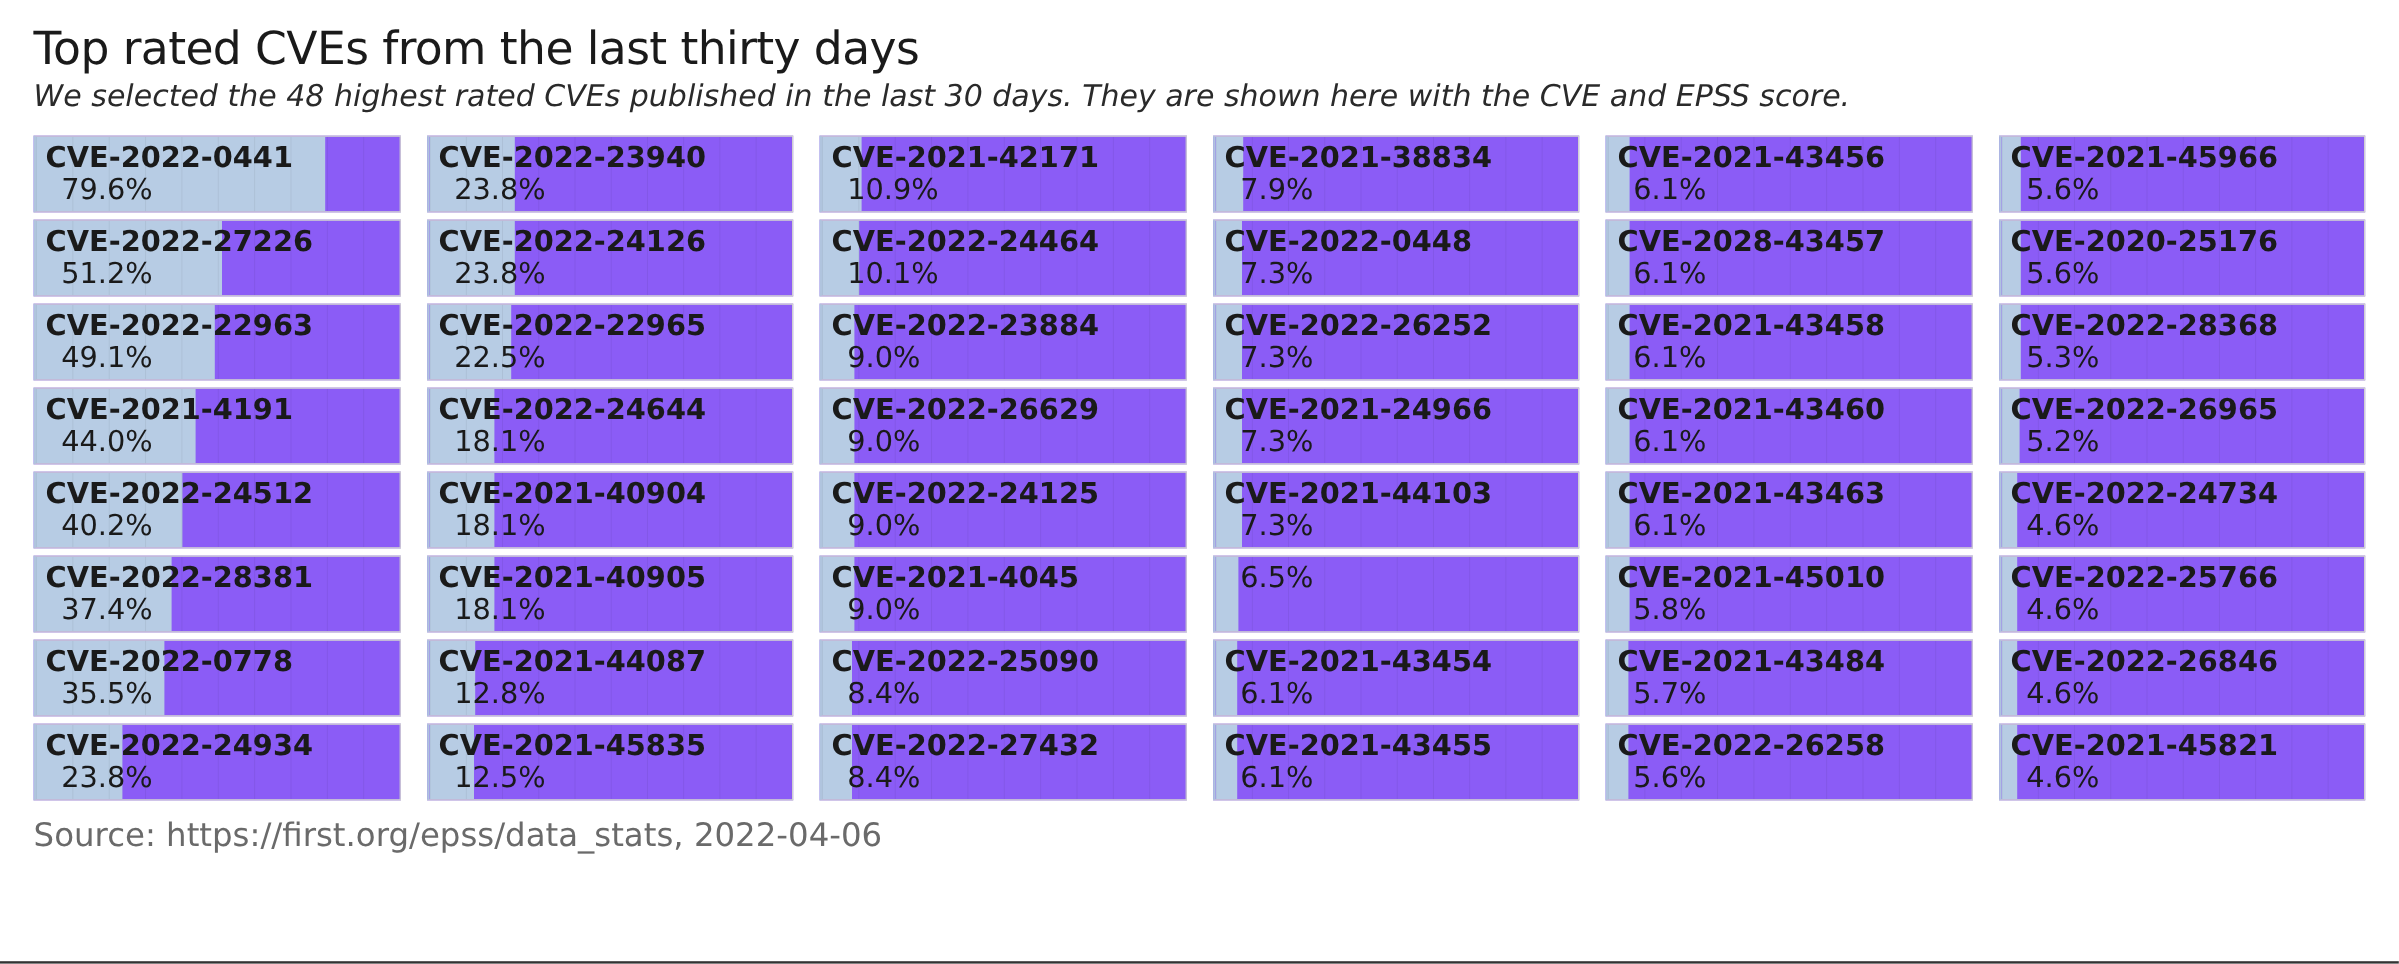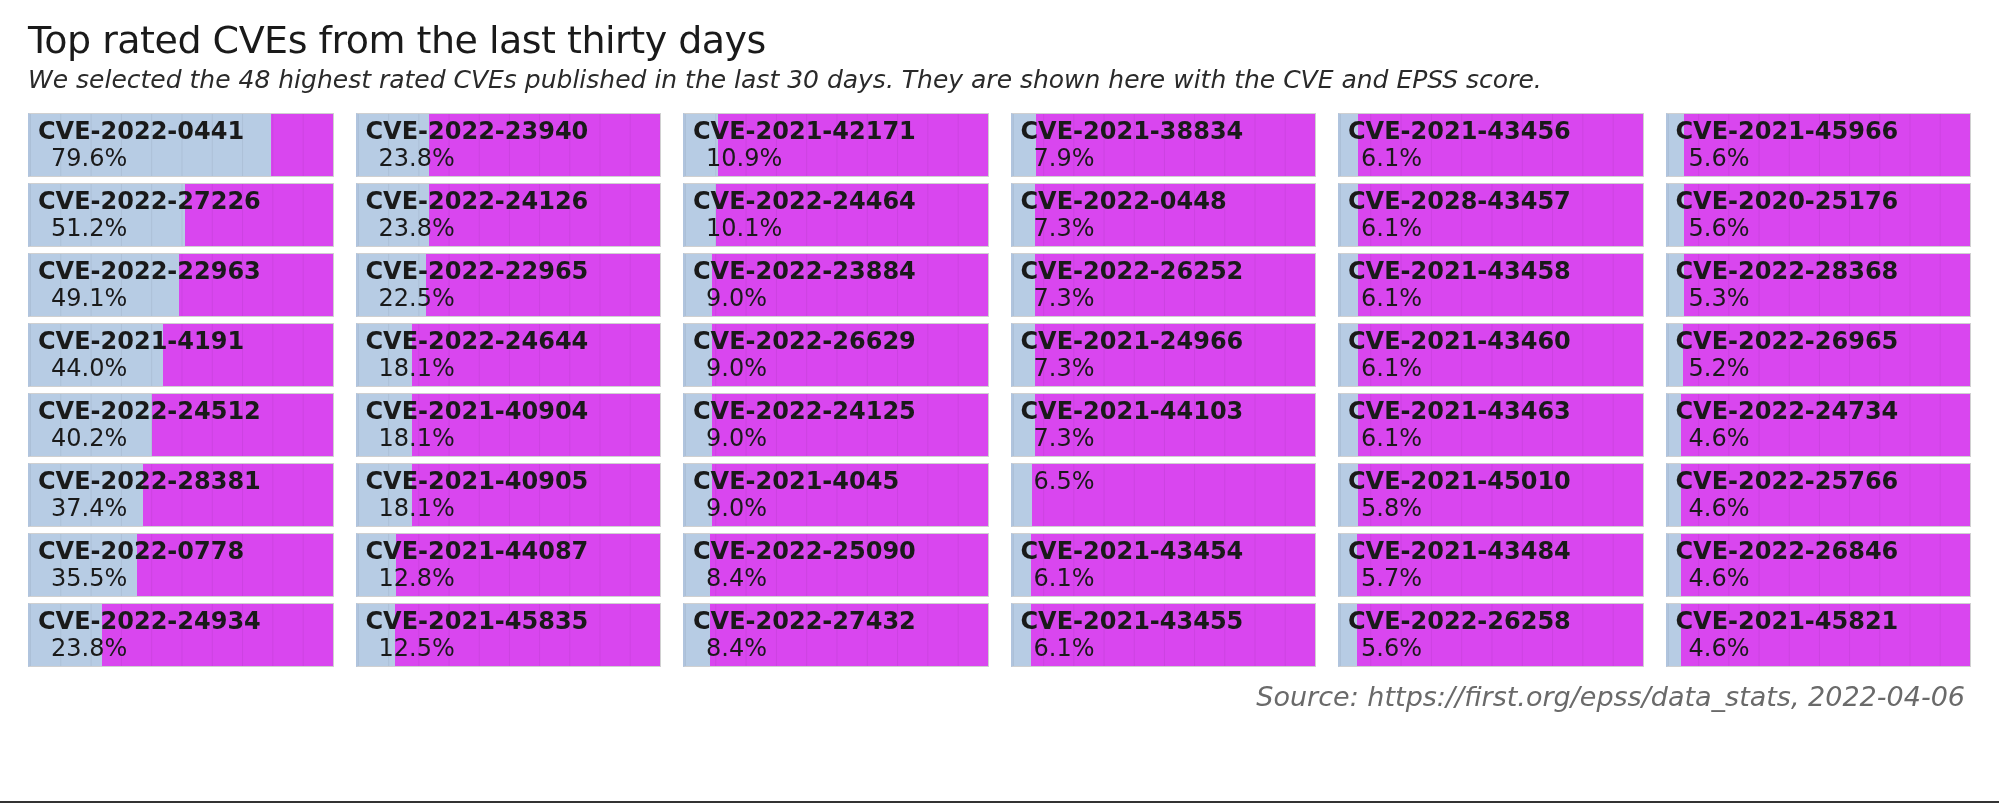--- a/index.html
+++ b/index.html
@@ -30,21 +30,21 @@
     grid-auto-flow: column;
     grid-template-rows: repeat(8, auto);
     column-gap: 22px;
     row-gap: 6px;
   }
   .cell {
     position: relative;
     height: 64px;
     border: 1px solid #d0d0d0;
     border-left: 2px solid #b0c4de;
-    background: #d946ef;
+    background: #8b5cf6;
     overflow: hidden;
   }
   
   .cell::after {
     content: "";
     position: absolute;
     inset: 0;
     background-image: linear-gradient(to right, rgba(0,0,0,0.06) 1px, transparent 1px);
     background-size: 10% 100%;
     pointer-events: none;
@@ -58,23 +58,21 @@
     position: absolute;
     left: 8px; top: 4px; right: 6px;
     font-size: 24px;
     line-height: 1.1;
     z-index: 2;
     color: #1a1a1a;
   }
   .cve { font-weight: 700; display: block; }
   .pct { font-weight: 400; margin-left: 13px; }
   .source {
-    text-align: right;
     font-size: 27px;
-    font-style: italic;
     color: #6a6a6a;
     margin-top: 14px;
     padding-right: 6px;
     padding-bottom: 12px;
   }
 </style>
 </head>
 <body>
 
 <div class="title">Top rated CVEs from the last thirty days</div>

